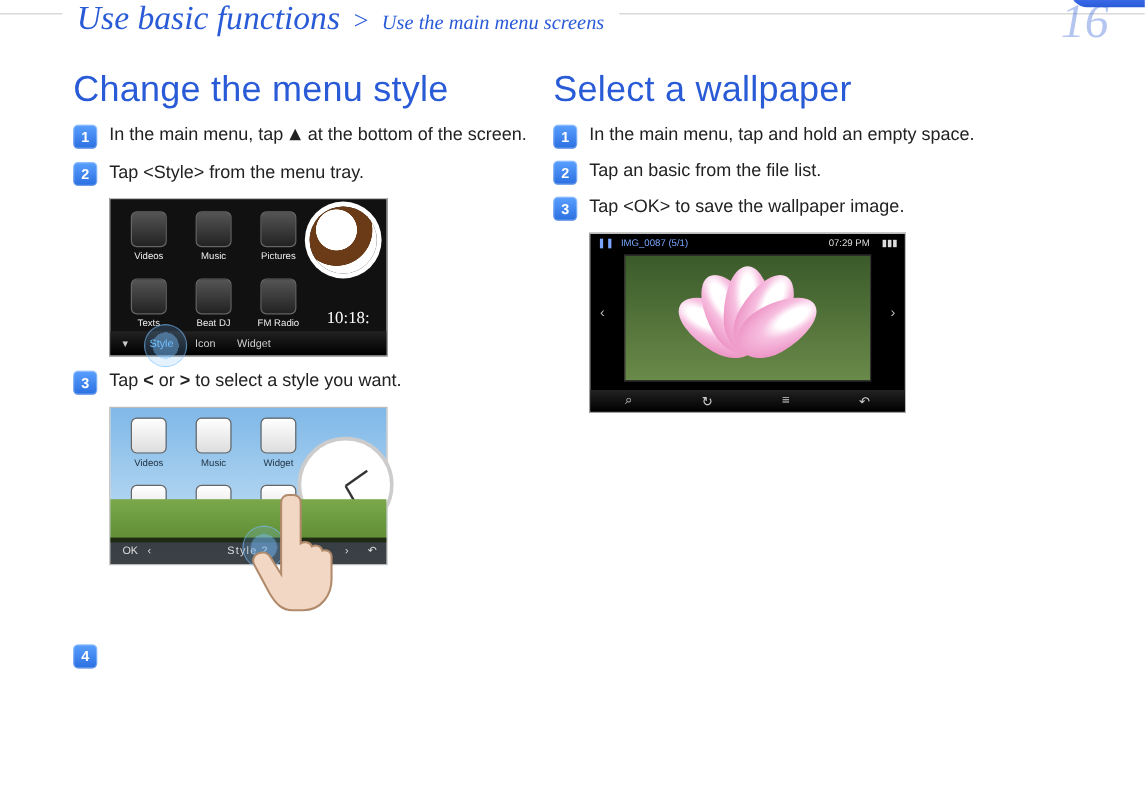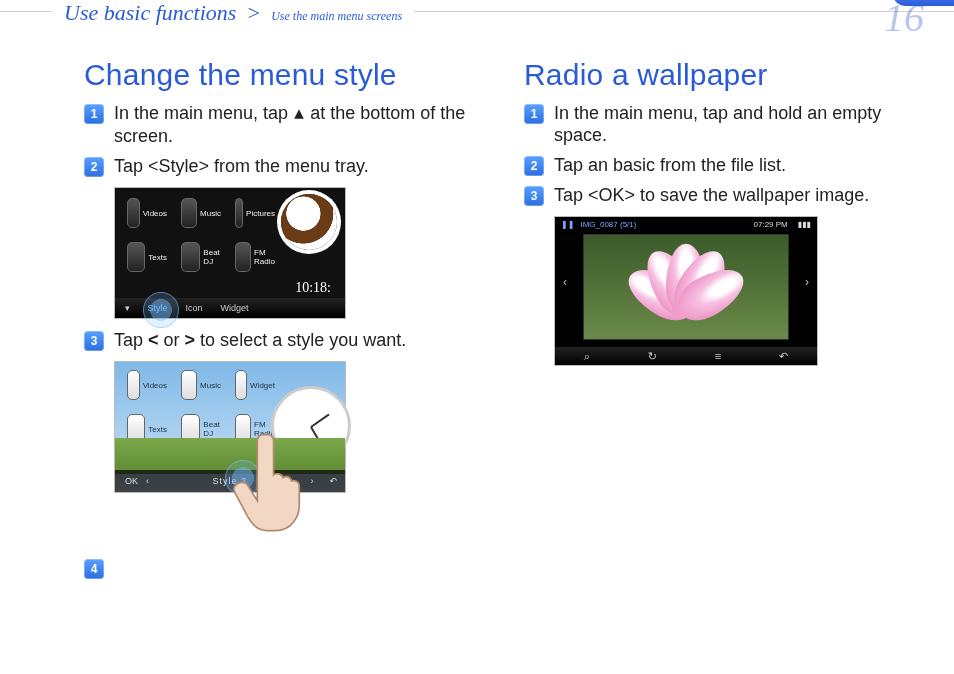--- a/index.html
+++ b/index.html
@@ -1,41 +1,41 @@
 <!DOCTYPE html>
 <html><head>
 <meta charset="utf-8">
 <style>
   html,body{margin:0;padding:0;font-family:Arial,Helvetica,sans-serif;color:#222;background:#fff}
   .page{width:954px;height:674px;position:relative;box-sizing:border-box}
   
   .crumb-wrap{position:relative;height:40px}
   .crumb-line{position:absolute;left:0;right:0;top:11px;height:1px;background:#d0d0d0}
   .crumb{position:absolute;left:52px;top:0;background:#fff;padding:0 12px;font-family:Georgia,'Times New Roman',serif;font-style:italic;color:#2a5bd7}
-  .crumb .main{font-size:22px}
+  .crumb .main{font-size:28px}
   .crumb .sep{font-size:22px;margin:0 6px}
-  .crumb .sub{font-size:12px}
+  .crumb .sub{font-size:17px}
   .pagenum{position:absolute;right:30px;top:-6px;font-family:Georgia,'Times New Roman',serif;font-style:italic;font-size:40px;color:#2a5bd7;opacity:.35}
   .blue-tab{position:absolute;right:-2px;top:-8px;width:64px;height:14px;border-radius:0 0 0 14px;
     background:linear-gradient(#4f7cff,#2a5bd7)}
   
-  .cols{display:flex;gap:40px;padding:14px 56px 0 84px}
+  .cols{display:flex;padding:14px 56px 0 61px}
   .col{flex:0 0 400px}
   h1{font-family:Arial,Helvetica,sans-serif;font-weight:400;color:#2a5bd7;font-size:30px;margin:4px 0 10px 0;letter-spacing:.2px}
   .step{display:flex;align-items:flex-start;margin:8px 0}
   .badge{flex:0 0 20px;height:20px;border-radius:4px;background:linear-gradient(#5aa0ff,#2a6fe0);color:#fff;
     font-size:12px;font-weight:bold;display:flex;align-items:center;justify-content:center;margin-right:10px;margin-top:2px;
     box-shadow:inset 0 0 0 1px rgba(255,255,255,.3)}
-  .step-text{font-size:18px;line-height:22px}
+  .step-text{font-size:15px;line-height:22px}
   .tri{display:inline-block;vertical-align:-1px}
   
   .fig{margin:10px 0 10px 30px;border:1px solid #bbb;background:#111;color:#ddd;font-size:10px;position:relative}
   .fig.dark{width:230px;height:130px}
   .fig .iconrow{display:flex;gap:14px;padding:10px 12px 4px 12px}
-  .fig .app{width:40px;display:flex;flex-direction:row;align-items:center;gap:3px}
+  .fig .app{width:40px;display:flex;flex-direction:column;align-items:center;gap:3px}
   .fig .app .box{width:28px;height:28px;border-radius:5px;background:linear-gradient(#555,#222);border:1px solid #666}
   .fig .app .lbl{font-size:8px;color:#eee}
   .fig .cup{position:absolute;right:8px;top:6px;width:56px;height:56px;border-radius:50%;background:radial-gradient(circle at 40% 35%,#fff 0 34%,#6b3b18 35% 60%,#fff 61% 100%);box-shadow:0 0 0 4px #fff}
   .fig .time{position:absolute;right:14px;bottom:22px;font-size:14px;color:#fff;font-family:Georgia,serif}
   .fig .tray{position:absolute;left:0;right:0;bottom:0;height:20px;background:linear-gradient(#222,#000);display:flex;align-items:center;gap:18px;padding:0 10px;font-size:9px;color:#ccc}
   .fig .tray .caret{color:#ccc}
   .halo{position:absolute;width:34px;height:34px;border-radius:50%;
     background:radial-gradient(circle,rgba(120,190,255,.55) 0 45%,rgba(120,190,255,.2) 46% 70%,transparent 71%);
     border:1px solid rgba(120,190,255,.6)}
   .halo.style-halo{left:28px;bottom:-10px}
@@ -197,21 +197,21 @@
           <path d="M46 10c4 0 7 3 7 7v40c3-2 9-2 11 3 3-2 9-1 10 4 3-1 9 0 9 6v22c0 14-9 30-28 30H45c-10 0-16-6-22-16L8 78c-3-5 0-11 6-12 4-1 8 1 10 5l10 16V17c0-4 3-7 7-7z" fill="#f2d8c4" stroke="#b18a6b" stroke-width="2"></path>
         </svg>
       </div>
 
       <div class="step" style="margin-top:64px">
         <div class="badge">4</div>
       </div>
     </div>
 
     <div class="col">
-      <h1>Radio a wallpaper</h1>
+      <h1>Select a wallpaper</h1>
 
       <div class="step">
         <div class="badge">1</div>
         <div class="step-text">In the main menu, tap and hold an empty space.</div>
       </div>
       <div class="step">
         <div class="badge">2</div>
         <div class="step-text">Tap an basic from the file list.</div>
       </div>
       <div class="step">

